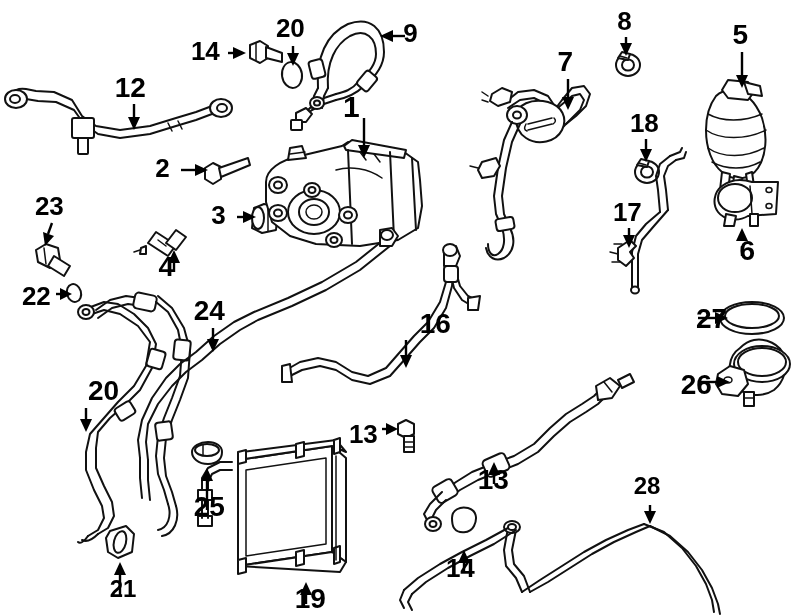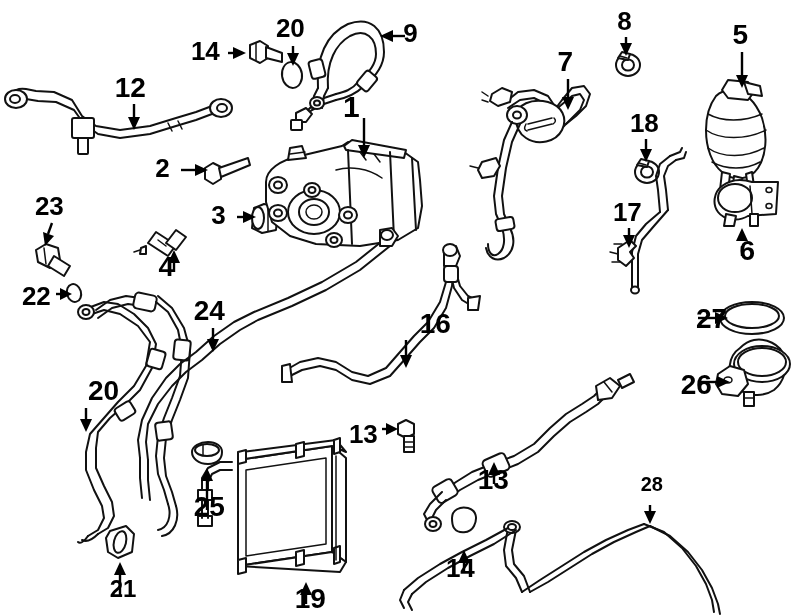--- a/index.html
+++ b/index.html
@@ -503,17 +503,17 @@
       <div class="callout-label" style="left: 629.92px; top: 110.48px; font-size: 26px;">18</div>
       <div class="callout-label" style="left: 294.76px; top: 585.44px; font-size: 28px; text-align: center;">19</div>
       <div class="callout-label" style="left: 88px; top: 377.44px; font-size: 28px;">20</div>
       <div class="callout-label" style="left: 109.76px; top: 577.44px; font-size: 24px;">21</div>
       <div class="callout-label" style="left: 21.92px; top: 283.48px; font-size: 26px;">22</div>
       <div class="callout-label" style="left: 34.92px; top: 193.48px; font-size: 26px;">23</div>
       <div class="callout-label" style="left: 193.76px; top: 297.44px; font-size: 28px; text-align: right;">24</div>
       <div class="callout-label" style="left: 193.76px; top: 493.44px; font-size: 28px;">25</div>
       <div class="callout-label" style="left: 680.76px; top: 371.44px; font-size: 28px; text-align: right;">26</div>
       <div class="callout-label" style="left: 696px; top: 305.44px; font-size: 28px;">27</div>
-      <div class="callout-label" style="left: 633.76px; top: 474.44px; font-size: 20px; margin-left: 7px;">28</div>
+      <div class="callout-label" style="left: 633.76px; top: 474.44px; font-size: 24px;">28</div>
     </div>
 
 
 </div>
 
 </body></html>

